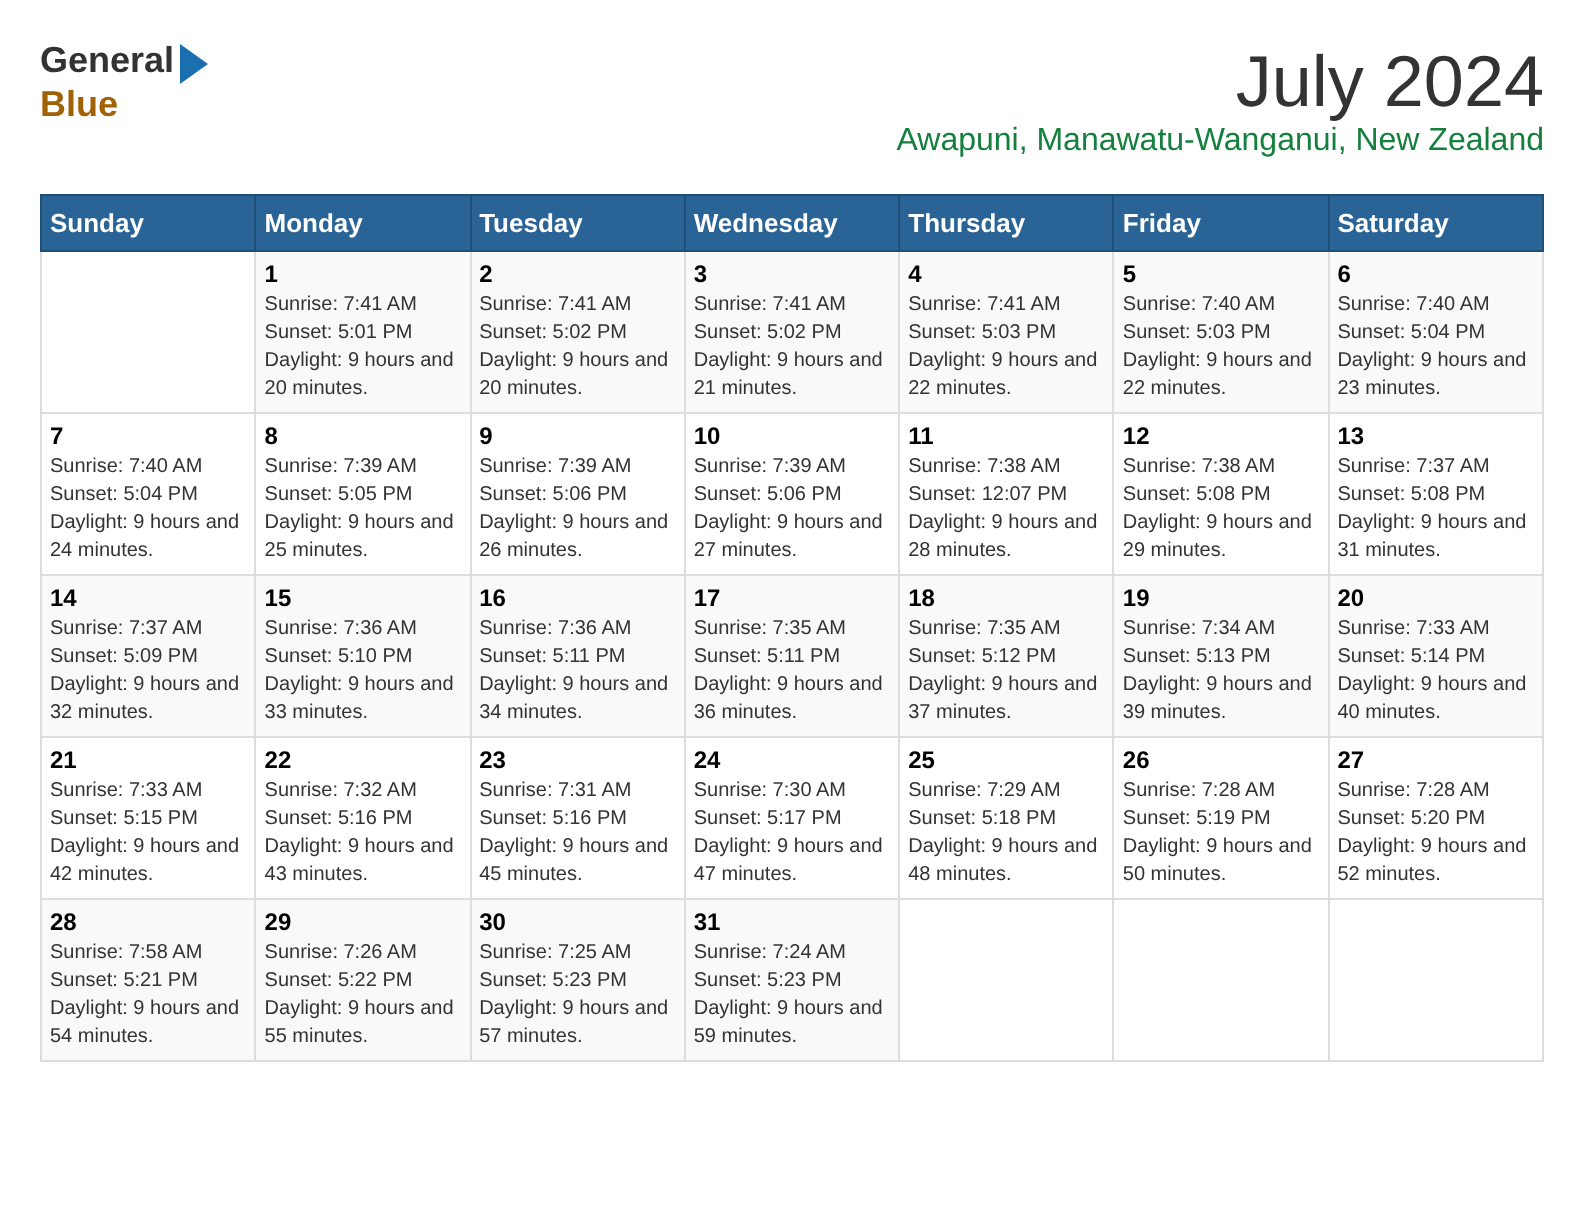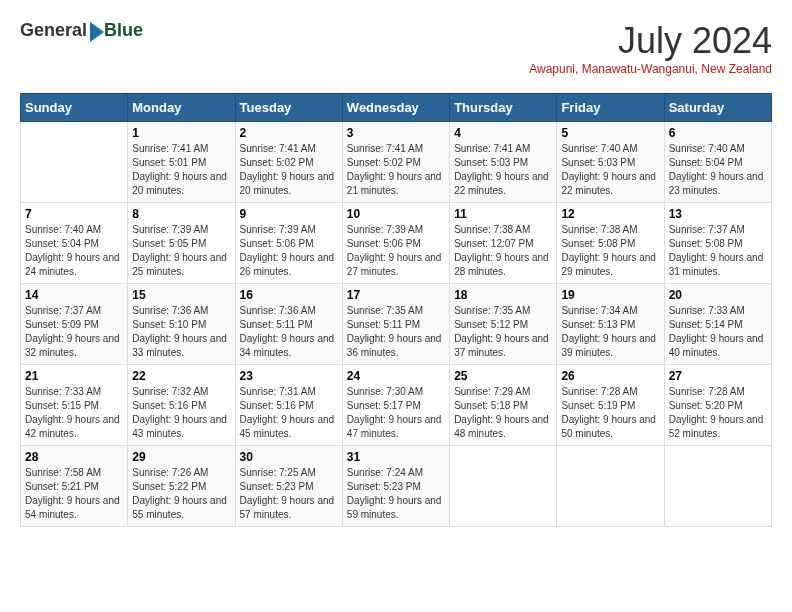--- a/index.html
+++ b/index.html
@@ -11,33 +11,34 @@
       padding: 20px;
     }
     .header-section {
       display: flex;
       justify-content: space-between;
       align-items: flex-start;
       margin-bottom: 8px;
     }
     .logo {
       display: flex;
+      flex-direction: column;
       align-items: flex-start;
     }
     .title-section {
       text-align: right;
     }
     .month-title {
       font-size: 36px;
       font-weight: normal;
       color: #333;
     }
     .location-title {
-      font-size: 12px;
-      color: #b91c1c;
+      font-size: 16px;
+      color: #15803d;
       font-weight: normal;
     }
     table {
       width: 100%;
       border-collapse: collapse;
       font-size: 11px;
       margin-top: 17px;
     }
     thead tr {
       background-color: #2a6496;
@@ -83,21 +84,21 @@
   </style>
 </head>
 <body>
 
 <div>
   <div class="header-section">
     <div class="logo">
       <div>
         <span style="font-size:18px;font-weight:bold;color:#333;">General</span><span style="display:inline-block;width:0;height:0;border-top:10px solid transparent;border-bottom:10px solid transparent;border-left:14px solid #1a6faf;margin-left:3px;vertical-align:middle;"></span>
       </div>
-      <div style="font-size:18px;font-weight:bold;color:#14532d;">Blue</div>
+      <div style="font-size:18px;font-weight:bold;color:#a16207;">Blue</div>
     </div>
     <div class="title-section">
       <div class="month-title">July 2024</div>
       <div class="location-title">Awapuni, Manawatu-Wanganui, New Zealand</div>
     </div>
   </div>
 
   <table>
     <thead>
       <tr>

